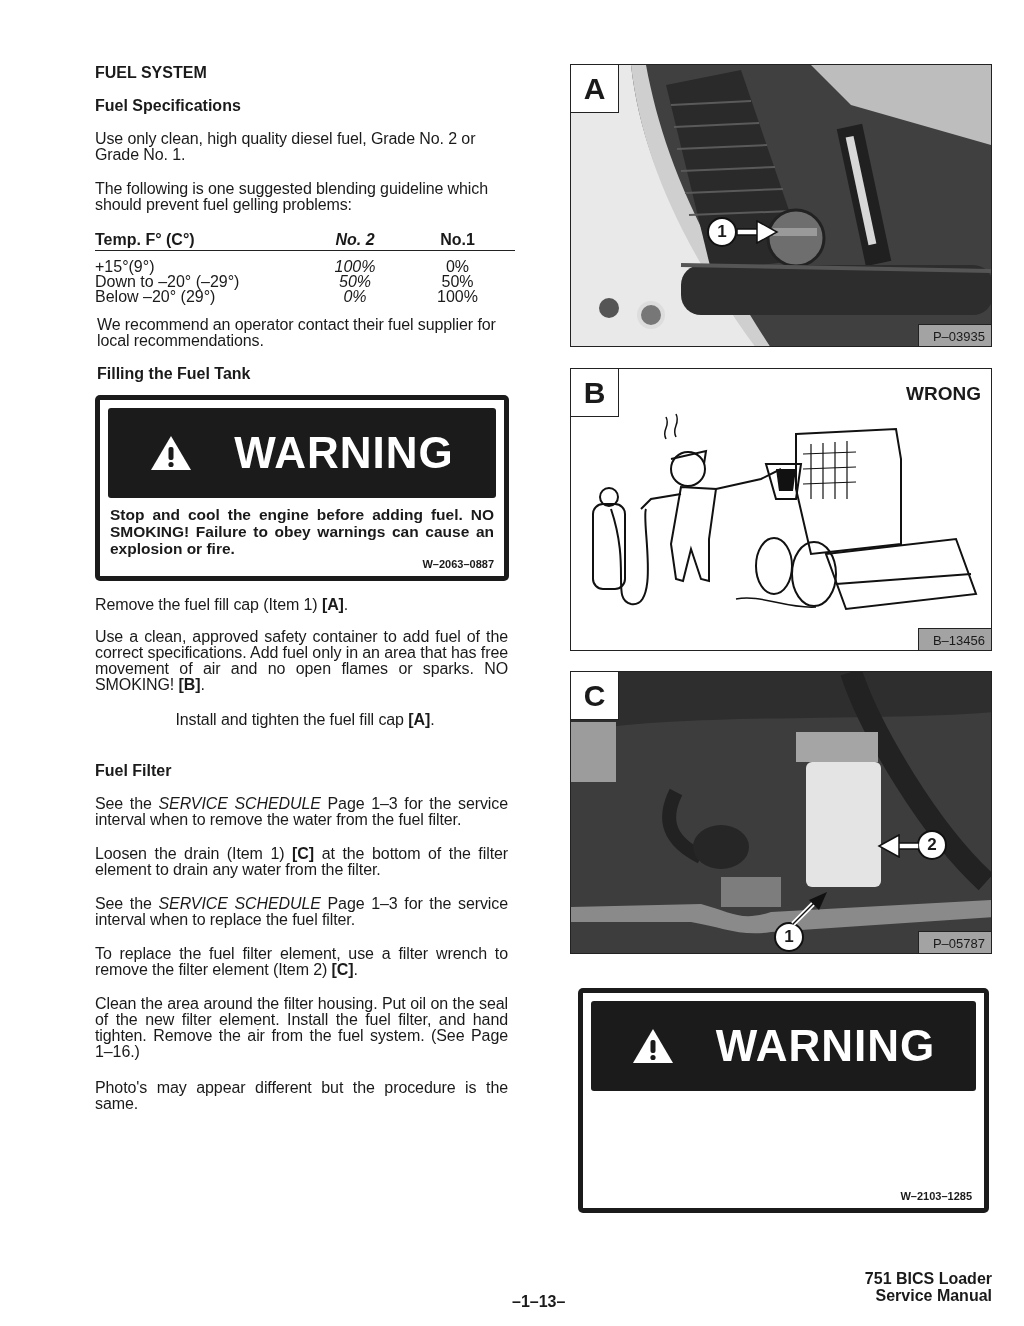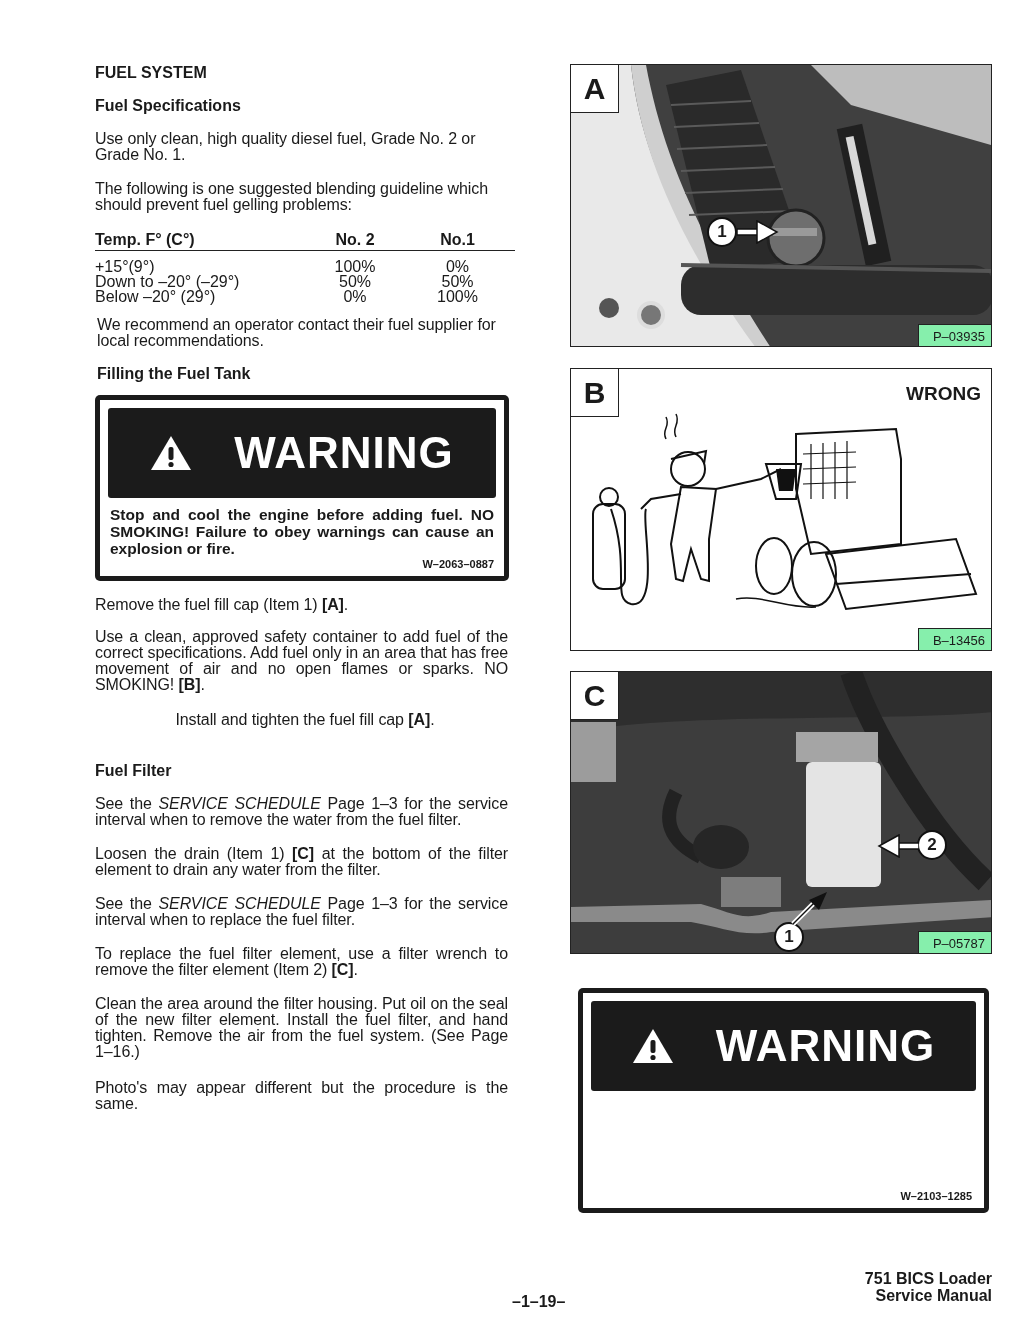--- a/index.html
+++ b/index.html
@@ -11,38 +11,38 @@
   .p { font-size: 16px; line-height: 16px; letter-spacing: -0.1px; }
   .p b { font-weight: bold; }
   .p i { font-style: italic; }
   .just { text-align: justify; text-align-last: left; }
 
   
   .tbl { left: 95px; top: 231px; width: 420px; font-size: 16px; }
   .tbl .head { display: flex; font-weight: bold; height: 19px; border-bottom: 1.5px solid #222; }
   .tbl .row { display: flex; line-height: 15px; }
   .tbl .c0 { width: 215px; }
-  .tbl .c1 { width: 90px; text-align: center; }
+  .tbl .c1 { width: 90px; text-align: center; font-style: italic; }
   .tbl .c2 { width: 115px; text-align: center; }
   .tbl .body { padding-top: 8px; }
 
   
   .warn { background: #1b1b1b; border-radius: 5px; box-sizing: border-box; padding: 5px; }
   .warn-inner { background: #fff; height: 100%; box-sizing: border-box; padding: 8px 8px 6px 8px; position: relative; }
   .warn-band { background: #1b1b1b; border-radius: 3px; display: flex; align-items: center; justify-content: center; color: #fff; gap: 20px; }
   .warn-band .word { font-weight: bold; letter-spacing: 1px; }
   .warn-text { font-weight: bold; color: #1a1a1a; text-align: justify; text-align-last: left; }
   .warn-code { font-weight: bold; position: absolute; right: 10px; bottom: 6px; }
 
   
   .fig { border: 1.5px solid #222; box-sizing: border-box; overflow: hidden; }
   .fig-letter { position: absolute; left: 0; top: 0; width: 48px; height: 48px; background: #fff;
                 border-right: 1.5px solid #222; border-bottom: 1.5px solid #222; box-sizing: border-box;
                 font-weight: bold; font-size: 30px; display: flex; align-items: center; justify-content: center; z-index: 3; }
-  .fig-code { position: absolute; right: 0; bottom: 0; background: #86efac; border-left: 1.5px solid #222; border-top: 1.5px solid #222;
+  .fig-code { position: absolute; right: 0; bottom: 0; background: #a3a3a3; border-left: 1.5px solid #222; border-top: 1.5px solid #222;
               font-size: 13px; padding: 4px 6px 2px 14px; z-index: 3; }
   .callout { position: absolute; width: 30px; height: 30px; border-radius: 50%; background: #fff; border: 2px solid #111;
              box-sizing: border-box; font-weight: bold; font-size: 17px; display: flex; align-items: center; justify-content: center; z-index: 4; }
   .footer { font-weight: bold; font-size: 16px; }
 </style>
 </head>
 <body>
 
 <div class="abs h1" style="left:95px; top:64px;">FUEL SYSTEM</div>
 <div class="abs h2" style="left:95px; top:97px;">Fuel Specifications</div>
@@ -213,17 +213,17 @@
         <polygon points="21,1 41,35 1,35" fill="#fff"></polygon>
         <rect x="18.5" y="12" width="5" height="13" rx="2" fill="#1b1b1b"></rect>
         <circle cx="21" cy="29.5" r="2.6" fill="#1b1b1b"></circle>
       </svg>
       <span class="word" style="font-size:44px;">WARNING</span>
     </div>
     <div class="warn-code" style="font-size:11px; right:12px;">W–2103–1285</div>
   </div>
 </div>
 
-<div class="abs footer" style="left:512px; top:1293px;">–1–19–</div>
+<div class="abs footer" style="left:512px; top:1293px;">–1–13–</div>
 <div class="abs footer" style="right:32px; top:1270px; text-align:right; line-height:17px;">
   <div>751 BICS Loader</div>
   <div>Service Manual</div>
 </div>
 
 </body></html>

